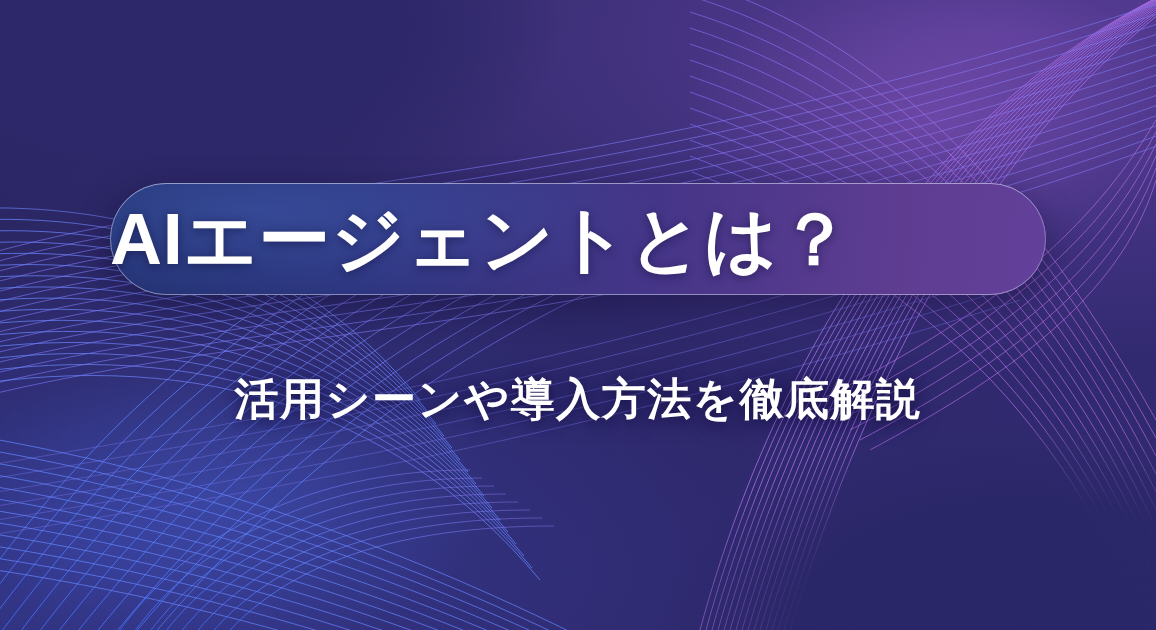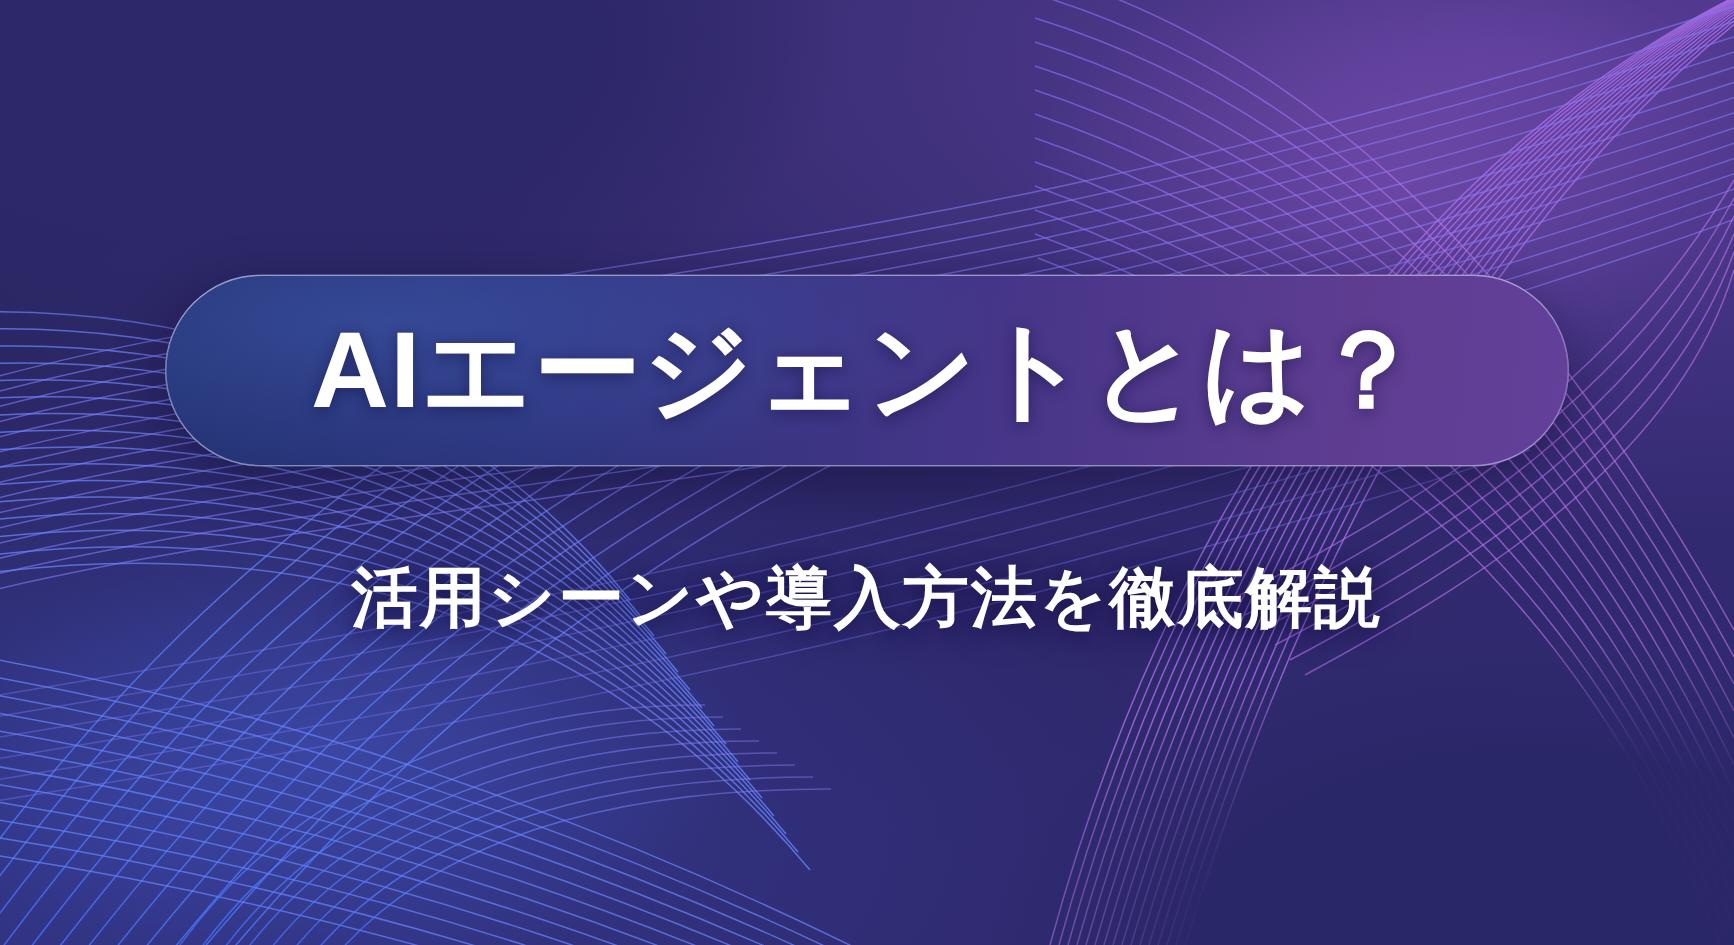--- a/index.html
+++ b/index.html
@@ -54,33 +54,32 @@
     position:absolute; left:-120px; bottom:-60px;
     width:760px; height:420px;
     background:radial-gradient(50% 50% at 45% 55%, rgba(84,122,248,0.26) 0%, rgba(84,122,248,0) 72%);
     pointer-events:none;
   }
 
   
   .pill {
     position:absolute;
     left:110px; top:183px;
-    width:936px; height:128px;
+    width:936px; height:112px;
     border-radius:76px;
     background:
       radial-gradient(70% 140% at 16% 24%, rgba(86,126,220,0.30) 0%, rgba(86,126,220,0) 62%),
       linear-gradient(96deg, #223070 0%, #2b337c 26%, #453588 58%, #5e3d91 84%, #63409a 100%);
     box-shadow:
       inset 0 1px 0 rgba(255,255,255,0.34),
       inset 1px 0 0 rgba(255,255,255,0.16),
       inset 0 -1px 0 rgba(255,255,255,0.26),
       0 10px 34px rgba(10,8,40,0.38);
     display:flex;
     align-items:center;
-    justify-content:center;
   }
   .pill::after {
     content:"";
     position:absolute; inset:0;
     border-radius:76px;
     border:1px solid rgba(214,222,255,0.30);
     pointer-events:none;
   }
 
   .title {

